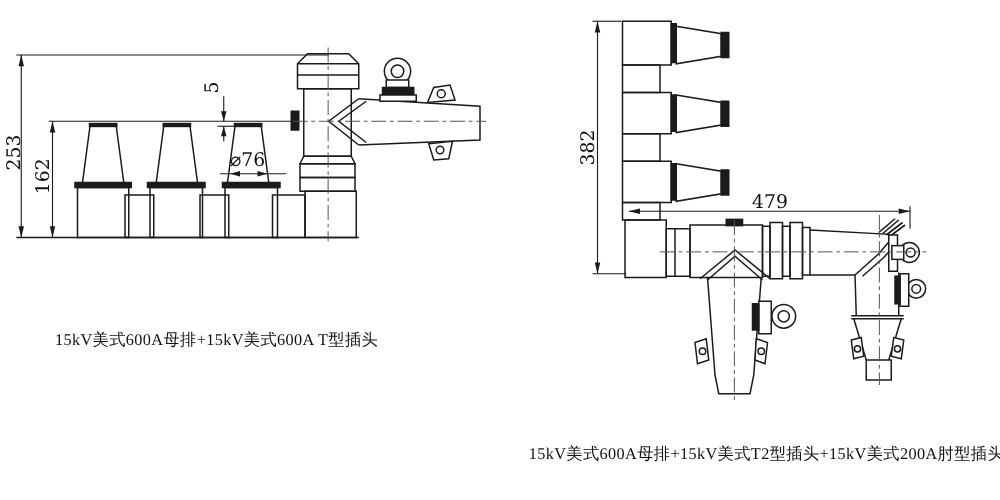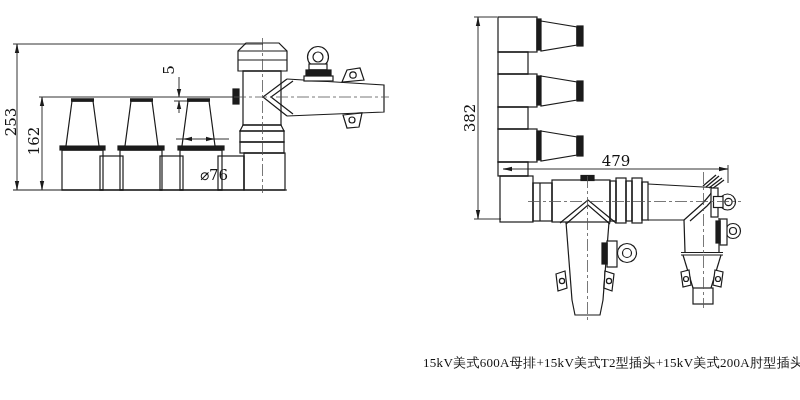--- a/index.html
+++ b/index.html
@@ -235,21 +235,22 @@
     </g>
   </g>
 </svg>
 
   <div class="lbl rot" style="left:-4px;  top:115px; width:30px; height:14px;">253</div>
 
   <div class="lbl rot" style="left:19px;  top:134px; width:30px; height:14px;">162</div>
 
   <div class="lbl rot" style="left:159px; top:63px;  width:20px; height:14px;">5</div>
 
-  <div class="lbl" style="left:192px; top:121px; width:44px; height:14px;margin-top:47px;">⌀76</div>
+  <div class="lbl" style="left:176px; top:121px; width:44px; height:14px;">⌀76</div>
 
   <div class="lbl rot" style="left:455px; top:111px; width:30px; height:14px;">382</div>
 
   <div class="lbl" style="left:596px; top:154px; width:40px; height:14px;">479</div>
 
+  <div class="caption" style="left:44px; top:263px;">15kV美式600A母排+15kV美式600A T型插头</div>
 
   <div class="caption" style="left:423px; top:354px;">15kV美式600A母排+15kV美式T2型插头+15kV美式200A肘型插头</div>
 </div>
 
 </body></html>

